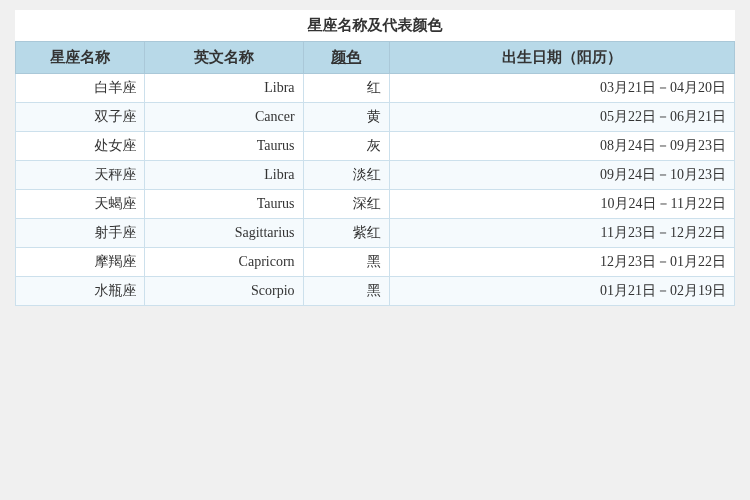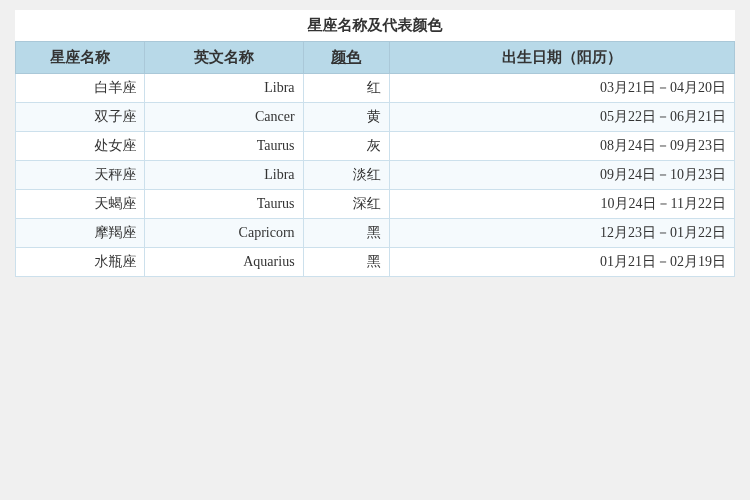--- a/index.html
+++ b/index.html
@@ -108,26 +108,32 @@
           <td>淡红</td>
           <td>09月24日－10月23日</td>
         </tr>
         <tr>
           <td>天蝎座</td>
           <td>Taurus</td>
           <td>深红</td>
           <td>10月24日－11月22日</td>
         </tr>
         <tr>
+          <td>射手座</td>
+          <td>Sagittarius</td>
+          <td>紫红</td>
+          <td>11月23日－12月22日</td>
+        </tr>
+        <tr>
           <td>摩羯座</td>
           <td>Capricorn</td>
           <td>黑</td>
           <td>12月23日－01月22日</td>
         </tr>
         <tr>
           <td>水瓶座</td>
-          <td>Aquarius</td>
+          <td>Scorpio</td>
           <td>黑</td>
           <td>01月21日－02月19日</td>
         </tr>
       </tbody>
   </table>
 </div>
 
 </body></html>

